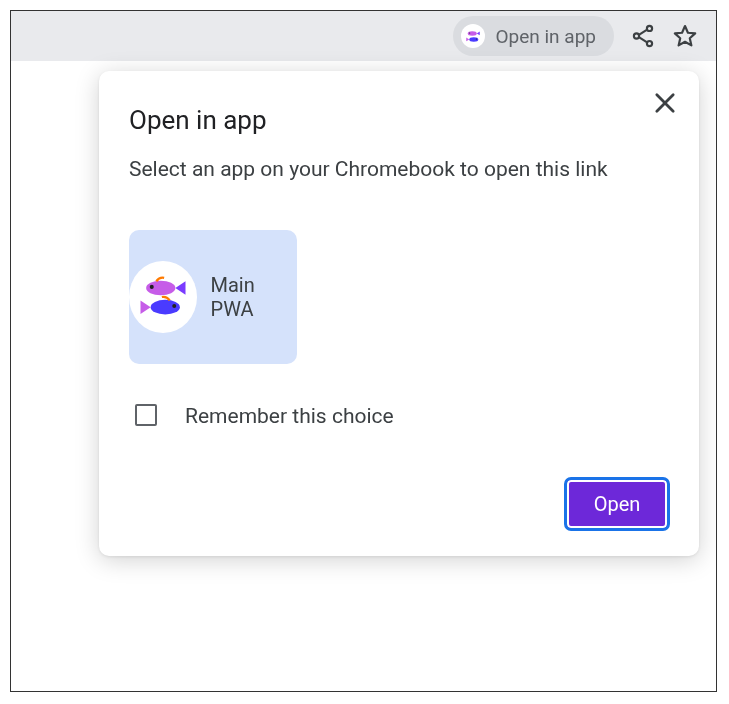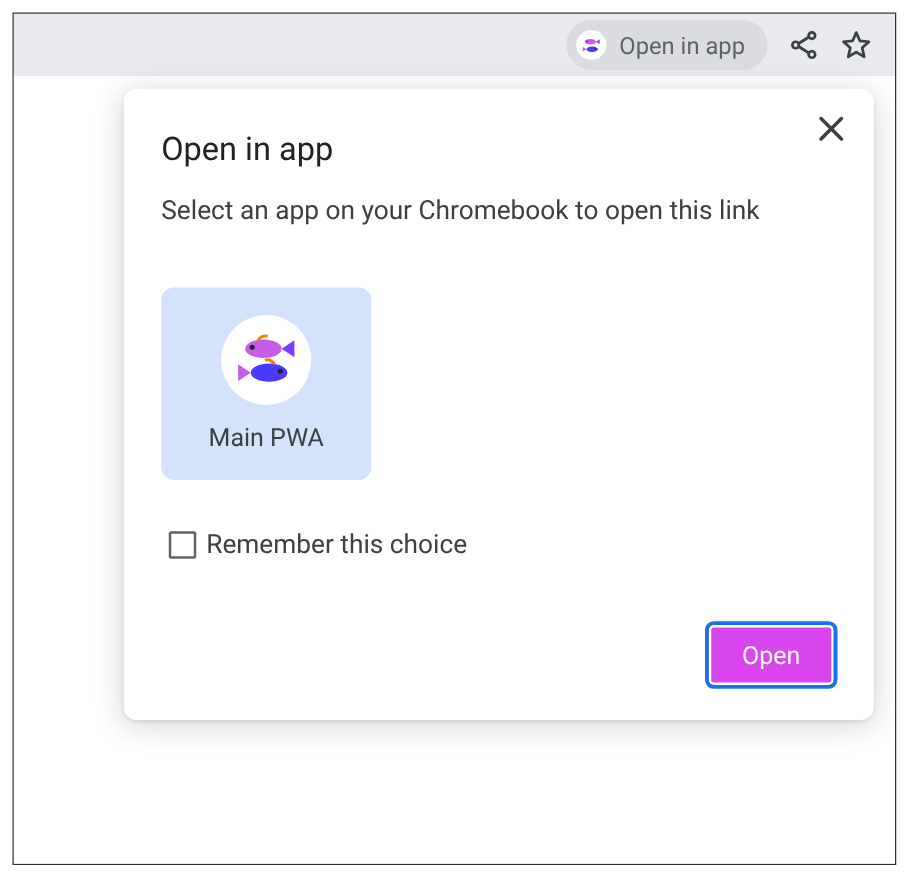--- a/index.html
+++ b/index.html
@@ -72,48 +72,48 @@
       height: 28px;
       color: #3c4043;
       cursor: pointer;
     }
     .dialog-title { font-size: 26px; color: #202124; font-weight: 400; margin-top: 6px; margin-bottom: 18px;}
     .dialog-desc  { font-size: 21px; color: #3c4043; line-height: 1.55; margin-bottom: 44px; max-width: 520px;}
 
     .app-grid { margin-bottom: 40px; }
     .app-card {
       width: 168px;
-      height: 154px;
+      height: 134px;
       background: #d5e2fb;
       border-radius: 10px;
       display: flex;
-      flex-direction: column;
+      flex-direction: row;
       align-items: center;
       justify-content: center;
       gap: 14px;
       cursor: pointer;
     }
     .app-icon {
       width: 72px; height: 72px; border-radius: 50%; background:#fff;
       display:flex; align-items:center; justify-content:center;
     }
     .app-icon svg { width: 54px; height: 54px; }
     .app-name { font-size: 20px; color:#3c4043; }
 
-    .remember-row { display:flex; align-items:center; gap: 8px; padding-left: 6px; margin-bottom: 50px;}
+    .remember-row { display:flex; align-items:flex-start; gap: 28px; padding-left: 6px; margin-bottom: 50px;}
     .chk {
       width: 22px; height: 22px; border: 2.5px solid #5f6368; border-radius: 2px;
       background: #fff; cursor: pointer; flex-shrink:0;
     }
     .remember-label { font-size: 21px; color:#3c4043; }
 
     .actions { display:flex; justify-content:flex-end; }
     .open-btn {
       min-width: 104px; height: 52px; padding: 0 24px;
-      background: #d946ef; color:#fff; border-radius: 6px;
+      background: #6d28d9; color:#fff; border-radius: 6px;
       font-size: 20px; display:flex; align-items:center; justify-content:center;
       cursor:pointer; border: 2px solid #1a73e8;
       box-shadow: inset 0 0 0 2px #fff, 0 0 0 0 transparent;
       outline: 2px solid #1a73e8; outline-offset: -1px;
     }
   </style>
 </head>
 <body>
 
 <div class="frame">

